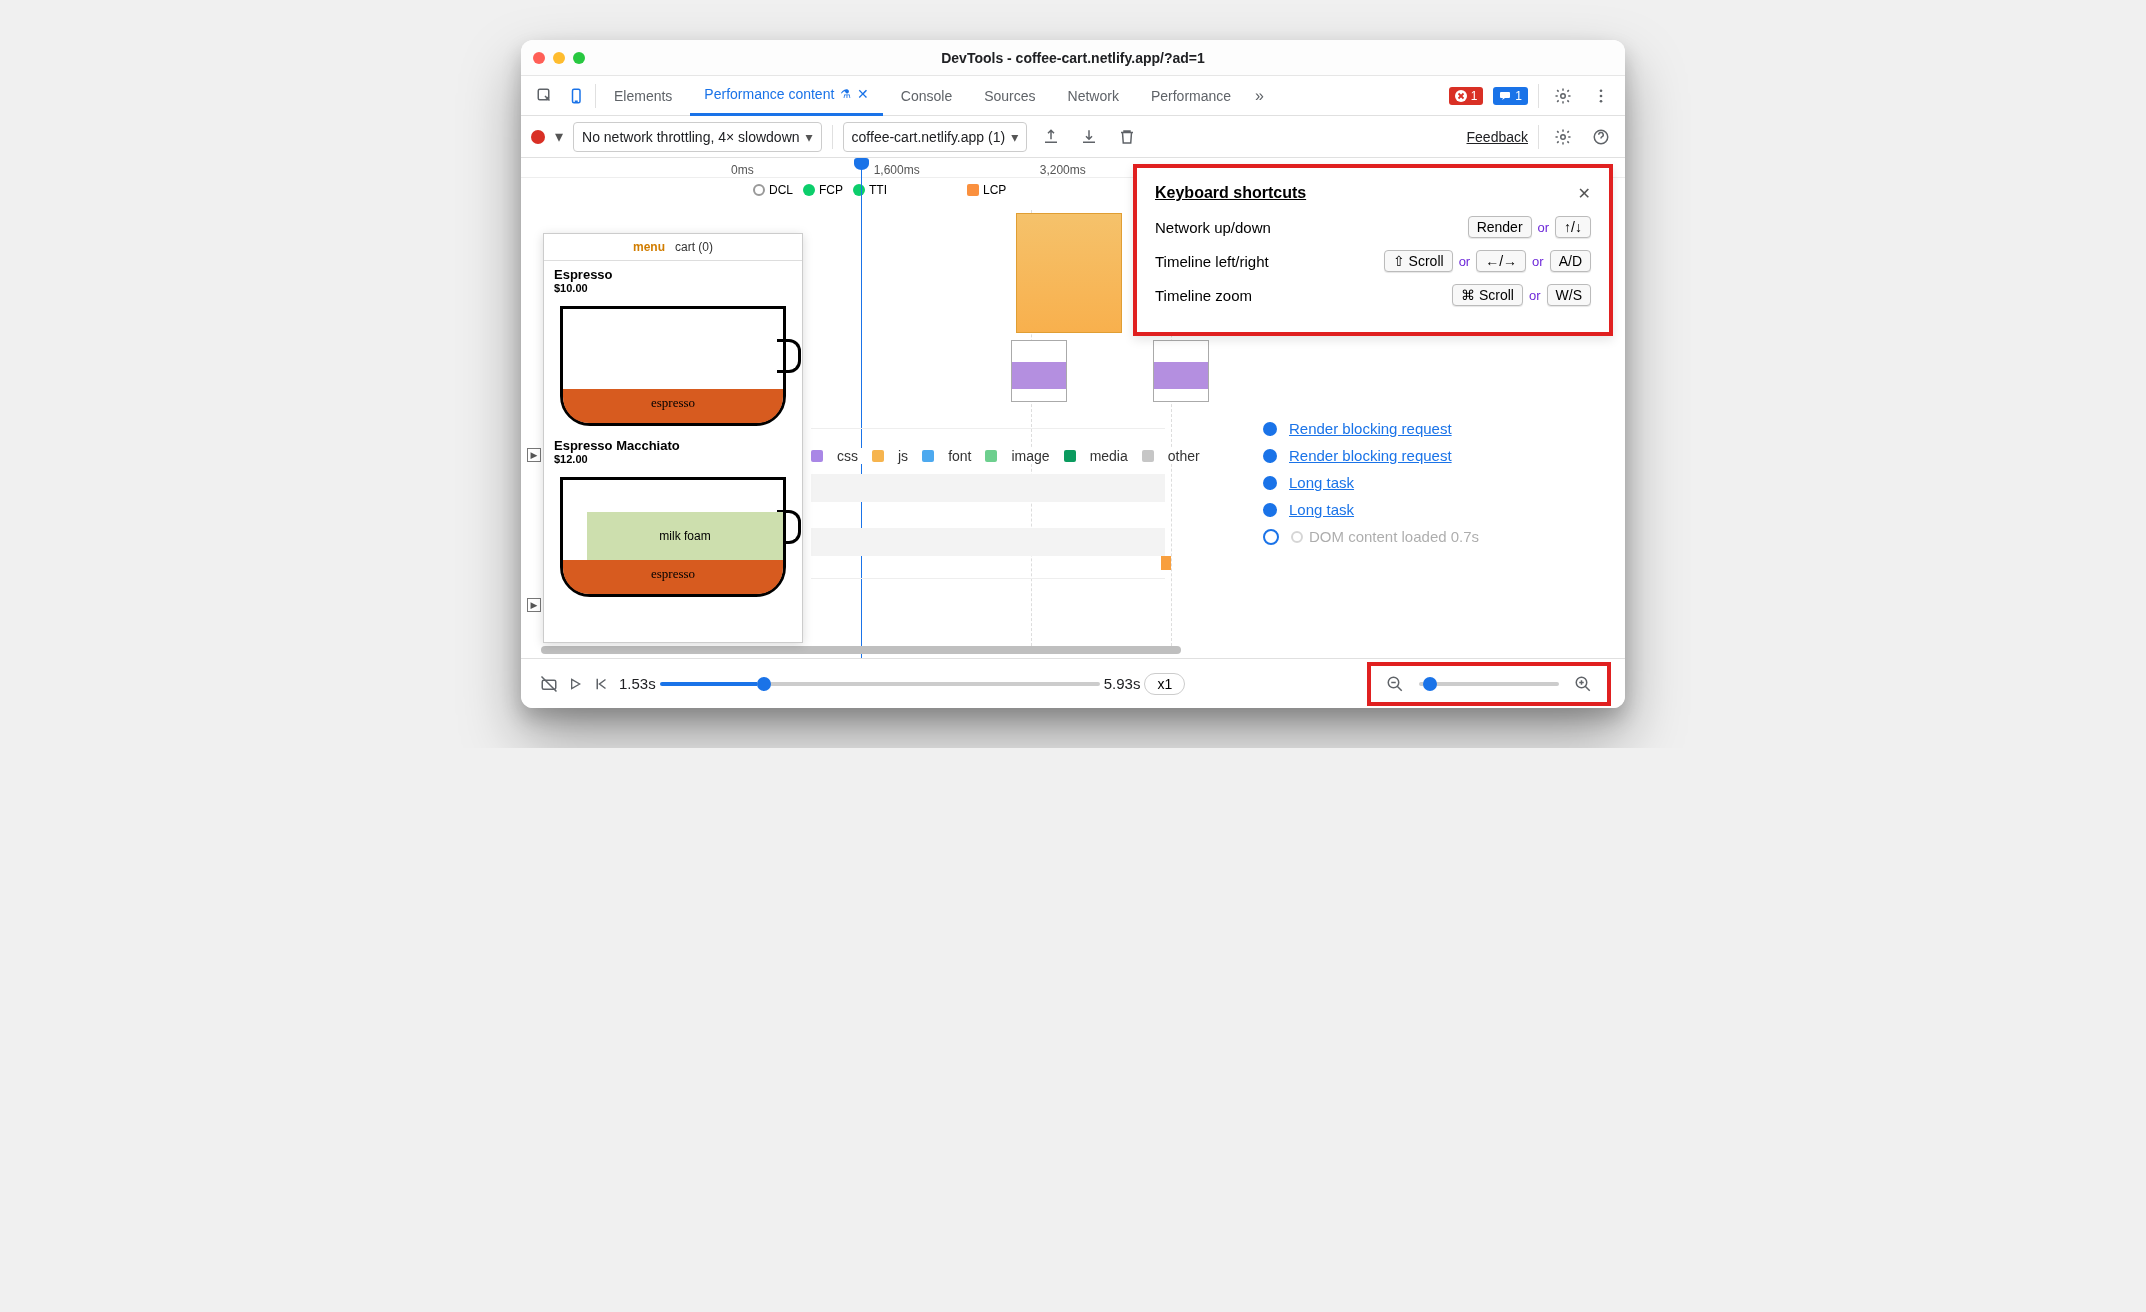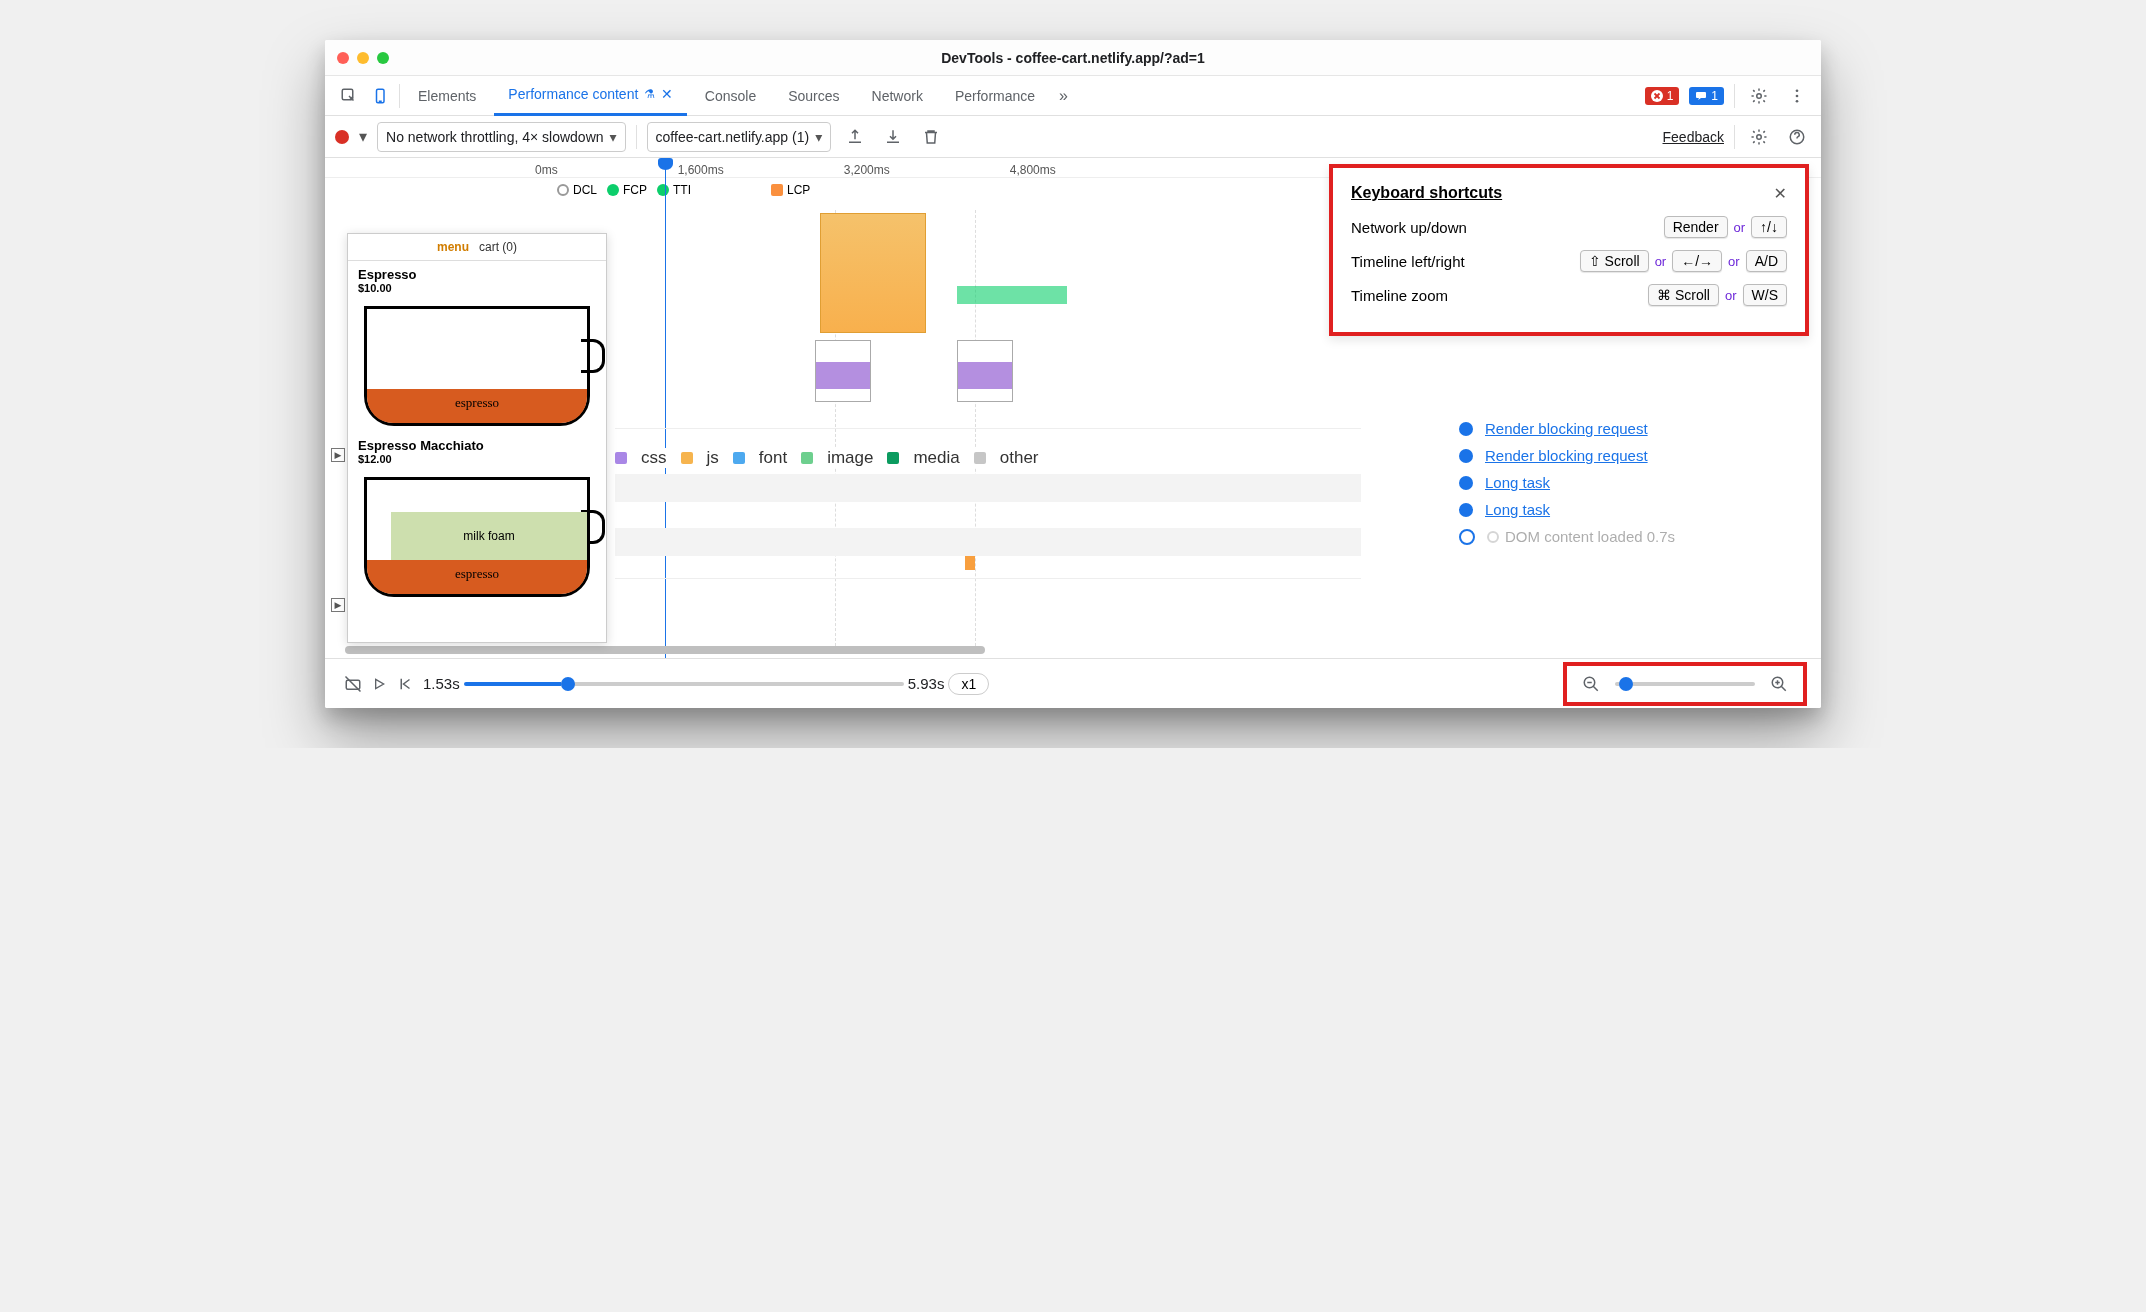--- a/index.html
+++ b/index.html
@@ -1,17 +1,17 @@
 <!DOCTYPE html>
 <html><head>
 <meta charset="utf-8">
 <style>
 * { box-sizing: border-box; margin: 0; padding: 0; font-family: -apple-system, BlinkMacSystemFont, "Segoe UI", Helvetica, Arial, sans-serif; }
 body { background: #f0f0f0; display: flex; justify-content: center; align-items: flex-start; padding: 40px; }
-.window { width: 1496px; background: #fff; border-radius: 2px; box-shadow: 0 30px 60px rgba(0,0,0,0.35), 0 10px 20px rgba(0,0,0,0.2); overflow: hidden; position: relative; }
+.window { width: 1104px; background: #fff; border-radius: 12px; box-shadow: 0 30px 60px rgba(0,0,0,0.35), 0 10px 20px rgba(0,0,0,0.2); overflow: hidden; position: relative; }
 .titlebar { height: 36px; display: flex; align-items: center; padding: 0 12px; background: #fdfdfd; border-bottom: 1px solid #e6e6e6; position: relative; }
 .traffic { display: flex; gap: 8px; }
 .dot { width: 12px; height: 12px; border-radius: 50%; }
 .dot.red { background: #ff5f57; }
 .dot.yellow { background: #febc2e; }
 .dot.green { background: #28c840; }
 .titlebar-title { position: absolute; left: 50%; transform: translateX(-50%); font-size: 14px; font-weight: 600; color: #202124; }
 
 .tabs { display: flex; align-items: center; height: 40px; padding: 0 10px; border-bottom: 1px solid #e0e0e0; background: #fff; gap: 4px; }
 .icon-btn { width: 28px; height: 28px; display: flex; align-items: center; justify-content: center; color: #5f6368; cursor: pointer; border-radius: 4px; }
@@ -35,21 +35,21 @@
 .ruler { display: flex; gap: 120px; padding-left: 210px; font-size: 12px; color: #555; height: 20px; align-items: flex-end; border-bottom: 1px solid #eee; }
 .markers { display: flex; gap: 10px; padding-left: 210px; font-size: 12px; align-items: center; height: 24px; text-align: right; }
 .marker { display: flex; align-items: center; gap: 4px; }
 .mdot { width: 12px; height: 12px; border-radius: 50%; border: 2px solid #999; }
 .mdot.f { border: none; }
 .mdot.green { background: #0cce6b; }
 .msq { width: 12px; height: 12px; border-radius: 2px; background: #fa903e; }
 .playhead { position: absolute; top: 0; bottom: 0; width: 1px; background: #1a73e8; left: 340px; }
 .playhead::before { content:""; position:absolute; top:0; left:-7px; width:15px; height:12px; background:#1a73e8; border-radius: 3px 3px 50% 50%; }
 
-.legend { position: absolute; left: 290px; top: 290px; display: flex; gap: 14px; font-size: 17px; color: #333; align-items:center; background: #fff; }
+.legend { position: absolute; left: 290px; top: 290px; display: flex; gap: 14px; font-size: 14px; color: #333; align-items:center; background: #fff; }
 .legend .sw { width: 12px; height: 12px; border-radius: 2px; }
 
 .preview { position: absolute; left: 22px; top: 75px; width: 260px; height: 410px; border: 1px solid #ccc; background: #fff; box-shadow: 0 2px 10px rgba(0,0,0,0.15); z-index: 5; overflow: hidden; font-family: Georgia, serif; }
 .preview-top { text-align: center; padding: 6px; font-size: 12px; border-bottom: 1px solid #ddd; }
 .preview-top .m { color: #d17d00; font-weight: bold; }
 .preview-top .c { color: #333; }
 .preview-item { padding: 6px 10px; }
 .preview-name { font-weight: bold; font-size: 13px; }
 .preview-price { font-size: 11px; font-weight: bold; }
 .cup { margin: 6px 16px; height: 120px; border: 3px solid #000; border-radius: 0 0 30px 30px; position: relative; background: #fff; }

